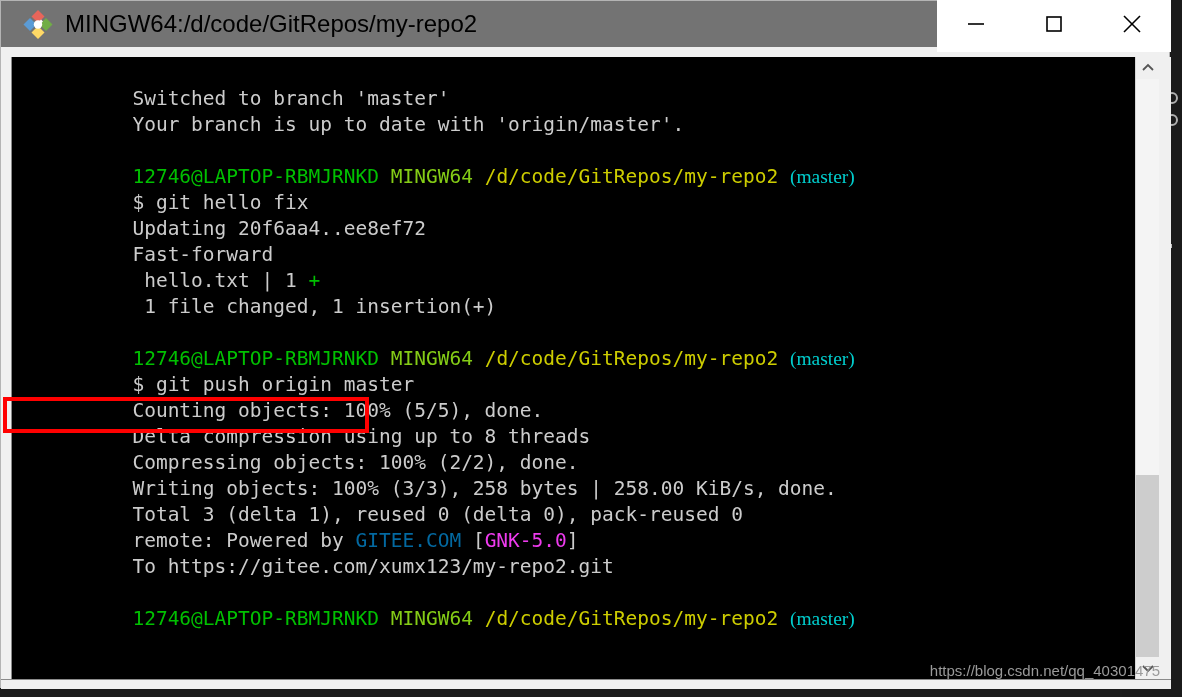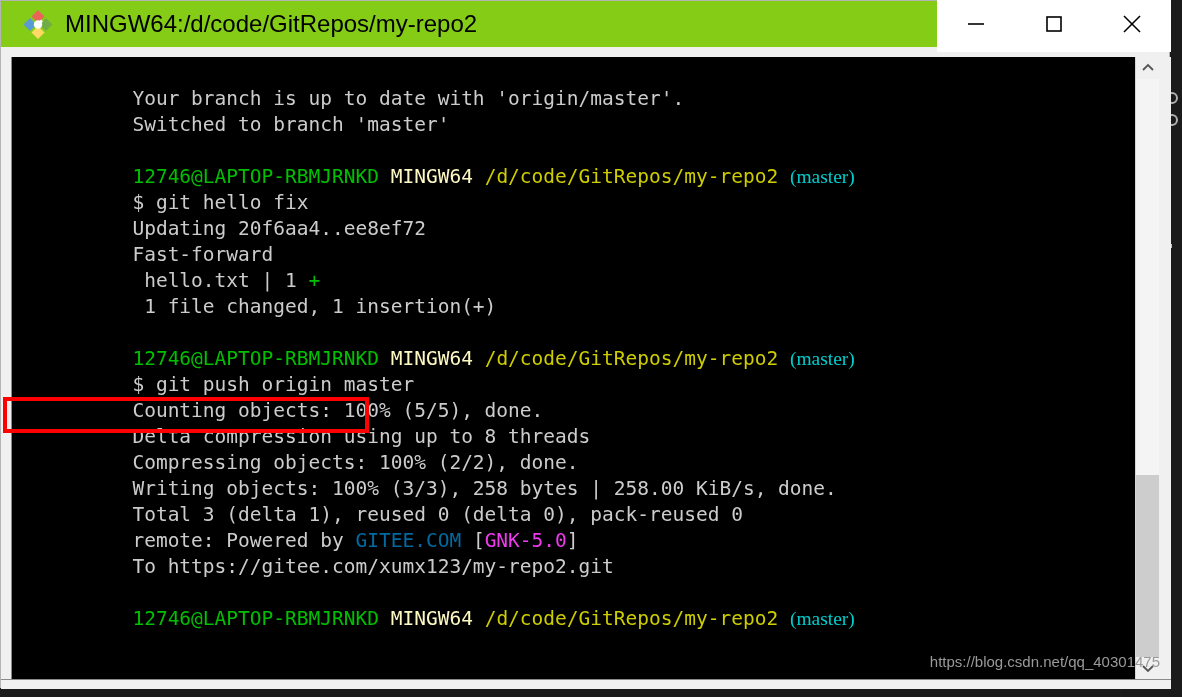--- a/index.html
+++ b/index.html
@@ -54,21 +54,21 @@
     box-sizing: border-box;
     box-shadow: 0 0 0 0 rgba(0,0,0,0);
   }
 
   
   .titlebar {
     position: absolute;
     left: 0; top: 0;
     width: 1170px;
     height: 46px;
-    background: #84cc16;
+    background: #737373;
     display: flex;
     align-items: center;
     box-sizing: border-box;
   }
   .titlebar-left {
     display: flex;
     align-items: center;
     padding-left: 22px;
     flex: 1;
     min-width: 0;
@@ -147,21 +147,21 @@
     box-sizing: border-box;
   }
   .line {
     white-space: pre;
     padding-left: 3px;
     height: 26px;
   }
   .line.blank { height: 26px; }
 
   .c-green   { color: #00c000; }
-  .c-magenta { color: #fef9c3; margin-top: 13px; }
+  .c-magenta { color: #84cc16; margin-top: 13px; }
   .c-yellow  { color: #cdcd00; }
   .c-cyan    { color: #00cdcd; font-family: Liberation Serif, serif; }
   .c-gitee   { color: #0369a1; margin-top: 24px; }
   .c-gnk     { color: #ee3bee; }
 
   
   .annot-box {
     position: absolute;
     left: 2px;
     top: 340px;
@@ -210,21 +210,21 @@
     width: 23px;
     background: #cdcdcd;
     top: 396px;
     height: 190px;
   }
 
   
   .watermark {
     position: absolute;
     right: 22px;
-    bottom: 27px;
+    bottom: 18px;
     font-family: "Liberation Sans", sans-serif;
     font-size: 15px;
     color: #9a9a9a;
     white-space: nowrap;
     z-index: 4;
   }
 </style>
 </head>
 <body>
 
@@ -301,24 +301,24 @@
         </button>
       </div>
     </div>
 
     <div class="term-wrap">
       <div class="term-border-left"></div>
 
       <div class="terminal">
 
         <div class="line">
+          <span>Switched to branch 'master'</span>
+        </div>
+        <div class="line">
           <span>Your branch is up to date with 'origin/master'.</span>
-        </div>
-        <div class="line">
-          <span>Switched to branch 'master'</span>
         </div>
         <div class="line blank"></div>
 
         <div class="line">
           <span class="c-green">12746@LAPTOP-RBMJRNKD</span><span> </span><span class="c-magenta">MINGW64</span><span> </span><span class="c-yellow">/d/code/GitRepos/my-repo2</span><span> </span><span class="c-cyan">(master)</span>
         </div>
         <div class="line">
           <span>$ git hello fix</span>
         </div>
         <div class="line">

